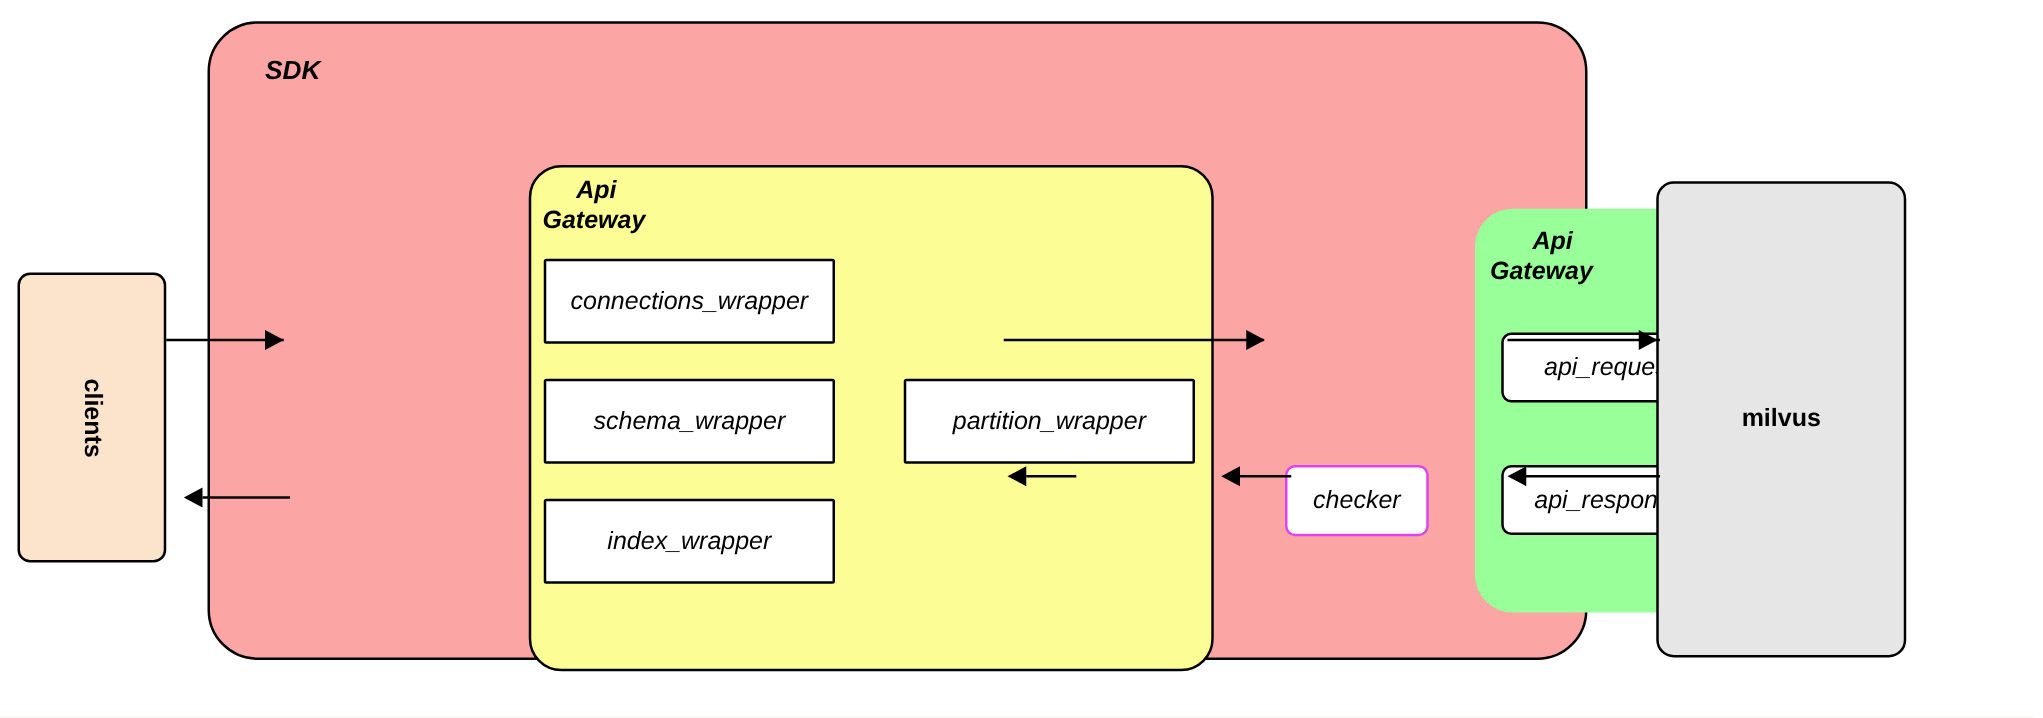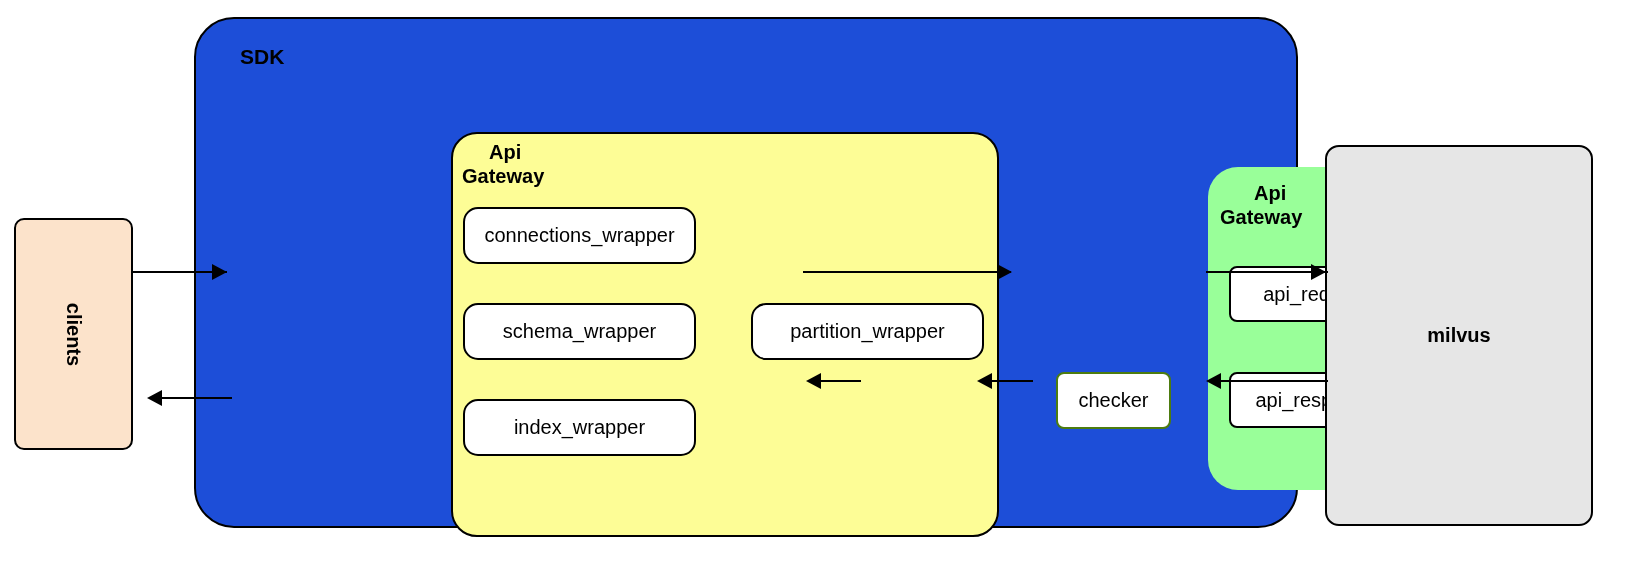--- a/index.html
+++ b/index.html
@@ -23,27 +23,28 @@
     display: flex;
     align-items: center;
     justify-content: center;
   }
   .outlined {
     border: 2px solid #000000;
   }
 
   
   .sdk {
-    left: 194px;
+    left: 166px;
     top: 17px;
     width: 1104px;
     height: 511px;
-    background: #1d4ed8;
+    background: #fca5a5;
     border-radius: 40px;
     display: block;
+    font-style: italic;
   }
   .sdk-label {
     position: absolute;
     left: 44px;
     top: 26px;
     font-size: 21px;
     font-weight: bold;
     color: #000000;
     line-height: 1.18;
   }
@@ -70,28 +71,28 @@
   }
   .apiwrapper-label .l1 { display: block; padding-left: 27px; }
   .apiwrapper-label .l2 { display: block; padding-left: 0px; }
 
   
   .cell {
     position: absolute;
     box-sizing: border-box;
     background: #FFFFFF;
     border: 2px solid #000000;
-    border-radius: 15px;
+    border-radius: 2px;
     display: flex;
     align-items: center;
     justify-content: center;
     font-size: 20px;
     color: #000000;
     width: 233px;
-    height: 57px;
+    height: 68px;
   }
   .col-a { left: 10px; }
   .col-b { left: 298px; }
   .row-1 { top: 73px; }
   .row-2 { top: 169px; }
   .row-3 { top: 265px; text-align: right; }
 
   
   .apigateway {
     left: 1012px;
@@ -133,21 +134,21 @@
   .gw-req { top: 99px; }
   .gw-res { top: 205px; }
 
   
   .checker {
     left: 860px;
     top: 353px;
     width: 115px;
     height: 57px;
     background: #FFFFFF;
-    border: 2px solid #4d7c0f;
+    border: 2px solid #d946ef;
     border-radius: 8px;
     font-size: 20px;
     color: #000000;
   }
 
   
   .clients {
     left: 14px;
     top: 218px;
     width: 119px;
@@ -161,21 +162,21 @@
     font-weight: bold;
     color: #000000;
     transform: rotate(90deg);
     white-space: nowrap;
   }
 
   
   .milvus {
     left: 1325px;
     top: 145px;
-    width: 268px;
+    width: 200px;
     height: 381px;
     background: #E6E6E6;
     border: 2px solid #000000;
     border-radius: 14px;
     font-size: 20px;
     font-weight: bold;
     color: #000000;
   }
 
   

